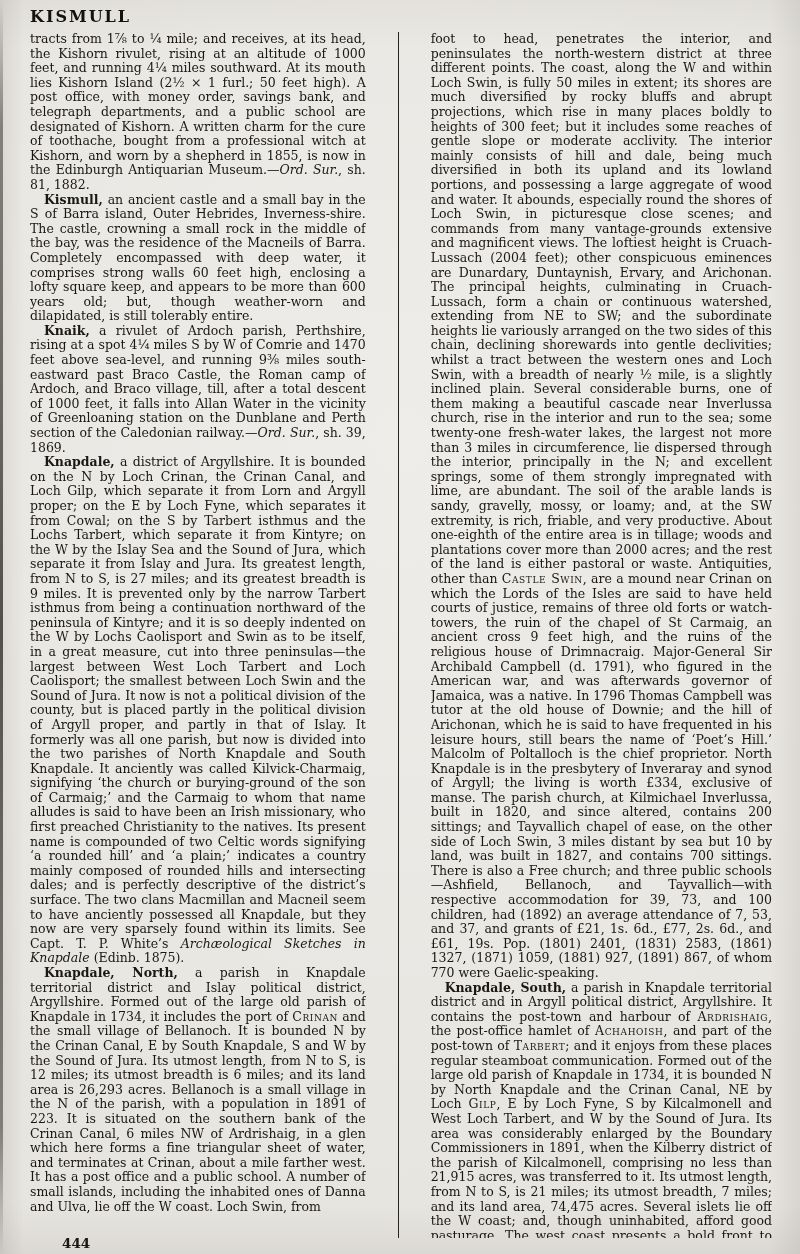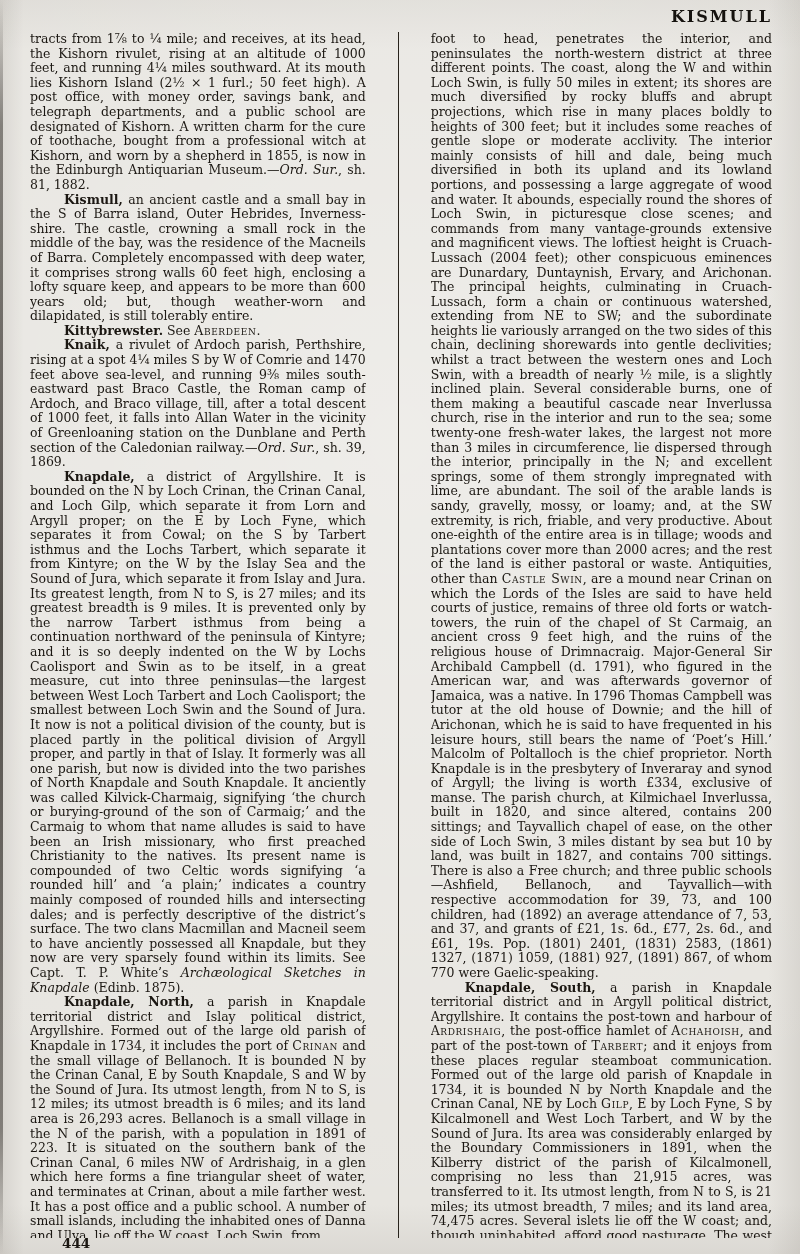--- a/index.html
+++ b/index.html
@@ -16,39 +16,39 @@
   }
   .edge-left{
     position:absolute;left:0;top:0;bottom:0;width:3px;
     background:linear-gradient(180deg, rgba(25,21,16,0) 0%, rgba(25,21,16,0.45) 10%, rgba(25,21,16,0.7) 50%, rgba(25,21,16,0.45) 90%, rgba(25,21,16,0) 100%);
   }
   .running-head{
     position:absolute;top:7px;left:30px;right:28px;height:22px;
     display:flex;
   }
   .head-cell{
-    flex:1;text-align:right;font-weight:700;font-size:16px;
+    flex:1;text-align:left;font-weight:700;font-size:16px;
     letter-spacing:2px;color:#15120e;
   }
   .text-body{
     position:absolute;top:32px;left:30px;right:28px;bottom:16px;
     display:flex;
     gap:24px;
   }
   .column{
     height:100%;overflow:hidden;text-align:justify;
     font-size:12.5px;line-height:14.6px;
   }
   .column-left{width:358px;}
   .column-right{width:364px;}
   .gap{width:18px;display:flex;justify-content:center;}
   .column-rule{width:1px;background:#28231c;}
   p.para{margin:0;padding:0;}
   p.indent{text-indent:14px;}
-  .run-b{font-weight:700;margin-left:20px;}
+  .run-b{font-weight:700;}
   .run-i{font-style:italic;}
   .run-sc{font-variant:small-caps;letter-spacing:0.6px;}
   .page-number{
     position:absolute;left:62px;bottom:3px;
     font-size:13.5px;font-weight:700;color:#1b1712;
   }
 </style>
 </head>
 <body>
 
@@ -56,21 +56,20 @@
   <div class="edge-left"></div>
 
   <header class="running-head">
     <div class="head-cell">KISMULL</div>
   </header>
 
   <main class="text-body">
     <div class="column column-left" id="col-left">
         <p class="para"><span>tracts from 1⅞ to ¼ mile; and receives, at its head, the Kishorn rivulet, rising at an altitude of 1000 feet, and running 4¼ miles southward.  At its mouth lies Kishorn Island (2½ × 1 furl.; 50 feet high).  A post office, with money order, savings bank, and telegraph departments, and a public school are designated of Kishorn.  A written charm for the cure of toothache, bought from a professional witch at Kishorn, and worn by a shepherd in 1855, is now in the Edinburgh Antiquarian Museum.—</span><span class="run-i">Ord. Sur.</span><span>, sh. 81, 1882.</span></p>
         <p class="para indent"><span class="run-b">Kismull,</span><span> an ancient castle and a small bay in the S of Barra island, Outer Hebrides, Inverness-shire.  The castle, crowning a small rock in the middle of the bay, was the residence of the Macneils of Barra.  Completely encompassed with deep water, it comprises strong walls 60 feet high, enclosing a lofty square keep, and appears to be more than 600 years old; but, though weather-worn and dilapidated, is still tolerably entire.</span></p>
-        <p class="para indent"><span class="run-b">Kittybrewster.</span><span>  See </span><span class="run-sc">Aberdeen</span><span>.</span></p>
         <p class="para indent"><span class="run-b">Knaik,</span><span> a rivulet of Ardoch parish, Perthshire, rising at a spot 4¼ miles S by W of Comrie and 1470 feet above sea-level, and running 9⅜ miles south-eastward past Braco Castle, the Roman camp of Ardoch, and Braco village, till, after a total descent of 1000 feet, it falls into Allan Water in the vicinity of Greenloaning station on the Dunblane and Perth section of the Caledonian railway.—</span><span class="run-i">Ord. Sur.</span><span>, sh. 39, 1869.</span></p>
         <p class="para indent"><span class="run-b">Knapdale,</span><span> a district of Argyllshire.  It is bounded on the N by Loch Crinan, the Crinan Canal, and Loch Gilp, which separate it from Lorn and Argyll proper; on the E by Loch Fyne, which separates it from Cowal; on the S by Tarbert isthmus and the Lochs Tarbert, which separate it from Kintyre; on the W by the Islay Sea and the Sound of Jura, which separate it from Islay and Jura.  Its greatest length, from N to S, is 27 miles; and its greatest breadth is 9 miles.  It is prevented only by the narrow Tarbert isthmus from being a continuation northward of the peninsula of Kintyre; and it is so deeply indented on the W by Lochs Caolisport and Swin as to be itself, in a great measure, cut into three peninsulas—the largest between West Loch Tarbert and Loch Caolisport; the smallest between Loch Swin and the Sound of Jura.  It now is not a political division of the county, but is placed partly in the political division of Argyll proper, and partly in that of Islay.  It formerly was all one parish, but now is divided into the two parishes of North Knapdale and South Knapdale.  It anciently was called Kilvick-Charmaig, signifying ‘the church or burying-ground of the son of Carmaig;’ and the Carmaig to whom that name alludes is said to have been an Irish missionary, who first preached Christianity to the natives.  Its present name is compounded of two Celtic words signifying ‘a rounded hill’ and ‘a plain;’ indicates a country mainly composed of rounded hills and intersecting dales; and is perfectly descriptive of the district’s surface.  The two clans Macmillan and Macneil seem to have anciently possessed all Knapdale, but they now are very sparsely found within its limits.  See Capt. T. P. White’s </span><span class="run-i">Archæological Sketches in Knapdale</span><span> (Edinb. 1875).</span></p>
         <p class="para indent"><span class="run-b">Knapdale, North,</span><span> a parish in Knapdale territorial district and Islay political district, Argyllshire.  Formed out of the large old parish of Knapdale in 1734, it includes the port of </span><span class="run-sc">Crinan</span><span> and the small village of Bellanoch.  It is bounded N by the Crinan Canal, E by South Knapdale, S and W by the Sound of Jura.  Its utmost length, from N to S, is 12 miles; its utmost breadth is 6 miles; and its land area is 26,293 acres.  Bellanoch is a small village in the N of the parish, with a population in 1891 of 223.  It is situated on the southern bank of the Crinan Canal, 6 miles NW of Ardrishaig, in a glen which here forms a fine triangular sheet of water, and terminates at Crinan, about a mile farther west.  It has a post office and a public school.  A number of small islands, including the inhabited ones of Danna and Ulva, lie off the W coast.  Loch Swin, from</span></p>
       </div>
     <div class="gap">
       <div class="column-rule"></div>
     </div>
     <div class="column column-right" id="col-right">
         <p class="para"><span>foot to head, penetrates the interior, and peninsulates the north-western district at three different points.  The coast, along the W and within Loch Swin, is fully 50 miles in extent; its shores are much diversified by rocky bluffs and abrupt projections, which rise in many places boldly to heights of 300 feet; but it includes some reaches of gentle slope or moderate acclivity.  The interior mainly consists of hill and dale, being much diversified in both its upland and its lowland portions, and possessing a large aggregate of wood and water.  It abounds, especially round the shores of Loch Swin, in picturesque close scenes; and commands from many vantage-grounds extensive and magnificent views.  The loftiest height is Cruach-Lussach (2004 feet); other conspicuous eminences are Dunardary, Duntaynish, Ervary, and Arichonan.  The principal heights, culminating in Cruach-Lussach, form a chain or continuous watershed, extending from NE to SW; and the subordinate heights lie variously arranged on the two sides of this chain, declining shorewards into gentle declivities; whilst a tract between the western ones and Loch Swin, with a breadth of nearly ½ mile, is a slightly inclined plain.  Several considerable burns, one of them making a beautiful cascade near Inverlussa church, rise in the interior and run to the sea; some twenty-one fresh-water lakes, the largest not more than 3 miles in circumference, lie dispersed through the interior, principally in the N; and excellent springs, some of them strongly impregnated with lime, are abundant.  The soil of the arable lands is sandy, gravelly, mossy, or loamy; and, at the SW extremity, is rich, friable, and very productive.  About one-eighth of the entire area is in tillage; woods and plantations cover more than 2000 acres; and the rest of the land is either pastoral or waste.  Antiquities, other than </span><span class="run-sc">Castle Swin</span><span>, are a mound near Crinan on which the Lords of the Isles are said to have held courts of justice, remains of three old forts or watch-towers, the ruin of the chapel of St Carmaig, an ancient cross 9 feet high, and the ruins of the religious house of Drimnacraig.  Major-General Sir Archibald Campbell (d. 1791), who figured in the American war, and was afterwards governor of Jamaica, was a native.  In 1796 Thomas Campbell was tutor at the old house of Downie; and the hill of Arichonan, which he is said to have frequented in his leisure hours, still bears the name of ‘Poet’s Hill.’  Malcolm of Poltalloch is the chief proprietor.  North Knapdale is in the presbytery of Inveraray and synod of Argyll; the living is worth £334, exclusive of manse.  The parish church, at Kilmichael Inverlussa, built in 1820, and since altered, contains 200 sittings; and Tayvallich chapel of ease, on the other side of Loch Swin, 3 miles distant by sea but 10 by land, was built in 1827, and contains 700 sittings.  There is also a Free church; and three public schools—Ashfield, Bellanoch, and Tayvallich—with respective accommodation for 39, 73, and 100 children, had (1892) an average attendance of 7, 53, and 37, and grants of £21, 1s. 6d., £77, 2s. 6d., and £61, 19s.  Pop. (1801) 2401, (1831) 2583, (1861) 1327, (1871) 1059, (1881) 927, (1891) 867, of whom 770 were Gaelic-speaking.</span></p>
         <p class="para indent"><span class="run-b">Knapdale, South,</span><span> a parish in Knapdale territorial district and in Argyll political district, Argyllshire.  It contains the post-town and harbour of </span><span class="run-sc">Ardrishaig</span><span>, the post-office hamlet of </span><span class="run-sc">Achahoish</span><span>, and part of the post-town of </span><span class="run-sc">Tarbert</span><span>; and it enjoys from these places regular steamboat communication.  Formed out of the large old parish of Knapdale in 1734, it is bounded N by North Knapdale and the Crinan Canal, NE by Loch </span><span class="run-sc">Gilp</span><span>, E by Loch Fyne, S by Kilcalmonell and West Loch Tarbert, and W by the Sound of Jura.  Its area was considerably enlarged by the Boundary Commissioners in 1891, when the Kilberry district of the parish of Kilcalmonell, comprising no less than 21,915 acres, was transferred to it.  Its utmost length, from N to S, is 21 miles; its utmost breadth, 7 miles; and its land area, 74,475 acres.  Several islets lie off the W coast; and, though uninhabited, afford good pasturage.  The west coast presents a bold front to the billows of the Atlantic, and towards the southern extremity of the Kilberry dis-</span></p>

